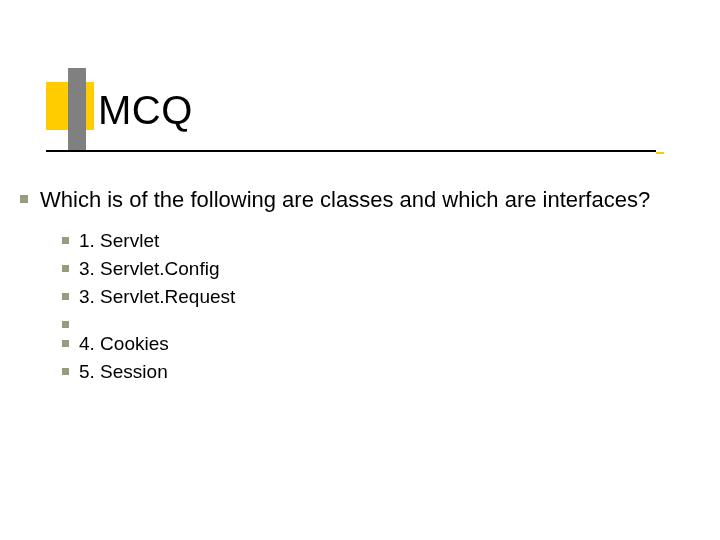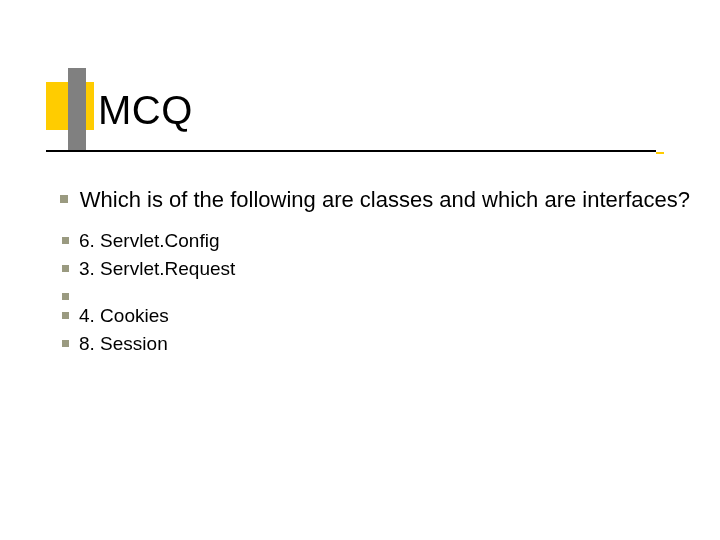--- a/index.html
+++ b/index.html
@@ -61,21 +61,20 @@
   .body {
     position: absolute;
     left: 20px;
     top: 186px;
     width: 670px;
   }
   .lvl1 {
     display: flex;
     align-items: flex-start;
     margin-bottom: 15px;
-    justify-content: flex-end;
   }
   .lvl1 .bullet {
     width: 8px;
     height: 8px;
     background: #9a9a80;
     flex: 0 0 auto;
     margin-top: 9px;
     margin-right: 12px;
   }
   .lvl1 .text {
@@ -115,32 +114,36 @@
   <div class="under-accent"></div>
 
   <div class="body">
     <div class="lvl1">
       <div class="bullet"></div>
       <div class="text">Which is of the following are classes and which are interfaces?</div>
     </div>
     <div class="sublist">
       <div class="lvl2">
         <div class="bullet"></div>
-        <div class="text">6. Servlet.Config</div>
+        <div class="text">1. Servlet</div>
+      </div>
+      <div class="lvl2">
+        <div class="bullet"></div>
+        <div class="text">3. Servlet.Config</div>
       </div>
       <div class="lvl2">
         <div class="bullet"></div>
         <div class="text">3. Servlet.Request</div>
       </div>
       <div class="lvl2">
         <div class="bullet"></div>
       </div>
       <div class="lvl2">
         <div class="bullet"></div>
         <div class="text">4. Cookies</div>
       </div>
       <div class="lvl2">
         <div class="bullet"></div>
-        <div class="text">8. Session</div>
+        <div class="text">5. Session</div>
       </div>
     </div>
   </div>
 </div>
 
 </body></html>

